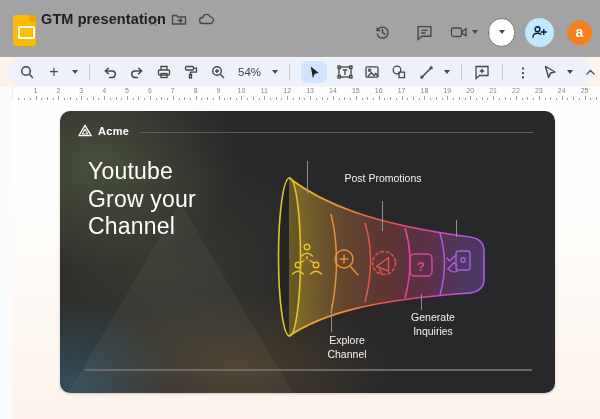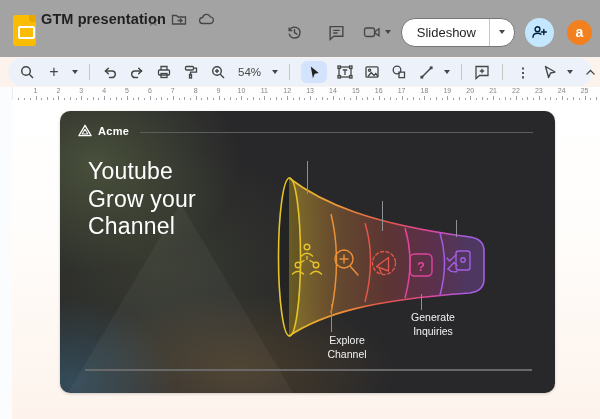--- a/index.html
+++ b/index.html
@@ -102,21 +102,20 @@
       </svg>
     </span>
     <span class="cam-group">
       <svg width="19" height="16" viewBox="0 0 19 16" fill="none" stroke="#444746" stroke-width="1.3">
         <rect x="1.5" y="4" width="10" height="8.5" rx="2"></rect>
           <path d="M12 7.5 l4 -2.7 v7 l-4 -2.7 z"></path>
       </svg>
       <span class="caret"></span>
     </span>
     <span class="slideshow-btn">
-      <span class="slideshow-main">Slideshow</span>
       <span class="slideshow-caret">
           <span class="caret"></span>
         </span>
     </span>
     <span class="share-btn" style="background: rgb(194, 231, 255);">
       <svg width="17" height="16" viewBox="0 0 17 16" fill="none" stroke="#001d35" stroke-width="1.4">
         <circle cx="6.5" cy="5.2" r="2.4"></circle>
           <path d="M2 13.2 q0 -4 4.5 -4 q2.4 0 3.4 1.1" stroke-linecap="round"></path>
         <path d="M12.8 5.5 v5 M10.3 8 h5" stroke-linecap="round"></path>
       </svg>
@@ -438,20 +437,21 @@
           <circle cx="403" cy="149" r="2.2"></circle>
         <path d="M396,144 l-6.5,6 M389.5,150 l-2.5,-3"></path>
           <path d="M388,158 L394,151.5 L397,154.5"></path>
           <path d="M388,158 q4,4 9,2.5"></path>
       </g>
     </svg>
 
     <div class="fline" style="left:247px;top:50px;height:33px;"></div>
 
     <div class="fline" style="left:322px;top:90px;height:30px;"></div>
+    <div class="flabel" style="left:283px;top:61px;width:80px;">Post Promotions</div>
 
     <div class="fline" style="left:396px;top:109px;height:17px;"></div>
 
     <div class="fline" style="left:271px;top:193px;height:28px;"></div>
     <div class="flabel" style="left:255px;top:223px;width:64px;">Explore Channel</div>
 
     <div class="fline" style="left:361px;top:183px;height:16px;"></div>
     <div class="flabel" style="left:338px;top:200px;width:70px;">Generate Inquiries</div>
   </div>
 </div>

